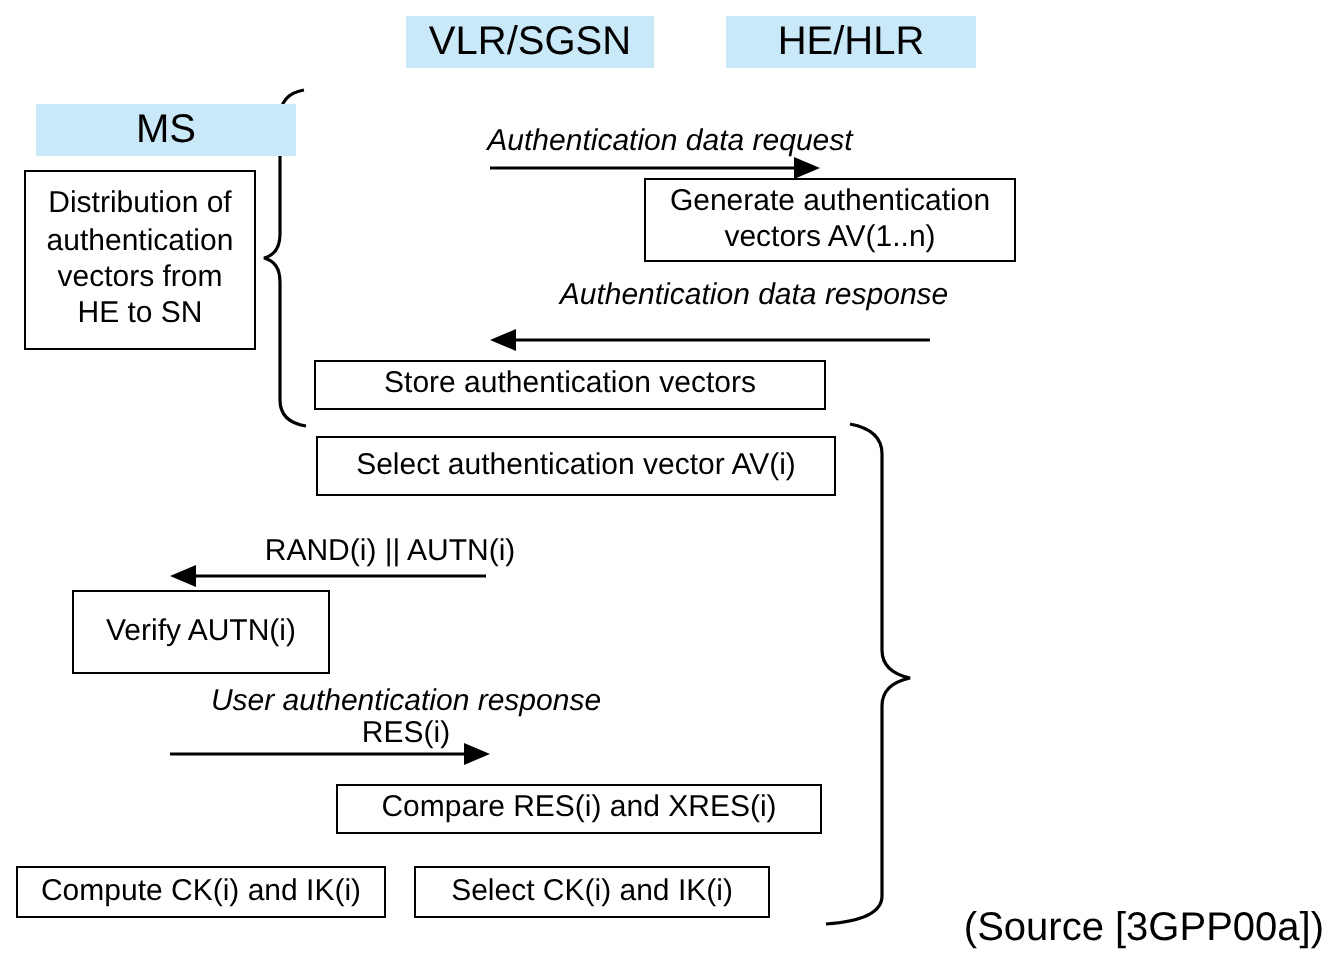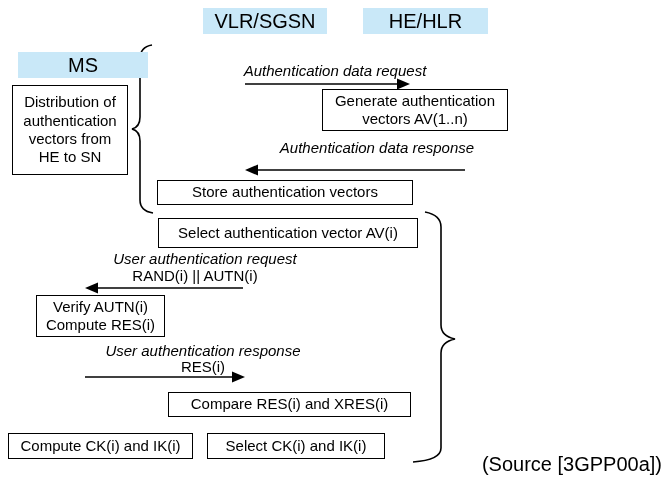--- a/index.html
+++ b/index.html
@@ -98,37 +98,35 @@
   </div>
   <div class="abs entity-header" style="left:363px; top:8px; width:125px; height:26px;text-align:right;">
     <span>HE/HLR</span>
   </div>
 
   <div class="abs msg-label" style="left:235px; top:62px; width:200px;">Authentication data request</div>
 
   <div class="abs msg-label" style="left:258px; top:139px; width:238px;">Authentication data response</div>
   <div class="abs msg-sublabel" style="left:253px; top:154px; width:200px;margin-top:28px;">AV(1..n)</div>
 
-  <div class="abs msg-label" style="left:105px; top:250px; width:200px;">User authentication request</div>
   <div class="abs msg-sublabel" style="left:95px; top:267px; width:200px;">RAND(i) || AUTN(i)</div>
 
   <div class="abs msg-label" style="left:103px; top:342px; width:200px;">User authentication response</div>
   <div class="abs msg-sublabel" style="left:103px; top:358px; width:200px;">RES(i)</div>
 
   <div class="abs proc-box" style="left:12px; top:85px; width:116px; height:90px;">Distribution of authentication vectors from HE to SN</div>
 
   <div class="abs proc-box" style="left:322px; top:89px; width:186px; height:42px;">Generate authentication vectors AV(1..n)</div>
 
   <div class="abs proc-box" style="left:157px; top:180px; width:256px; height:25px;">Store authentication vectors</div>
 
   <div class="abs proc-box" style="left:158px; top:218px; width:260px; height:30px;">Select authentication vector AV(i)</div>
 
   <div class="abs proc-box" style="left:36px; top:295px; width:129px; height:42px;">
     <span>Verify AUTN(i)</span>
-    <span>Compute RES(i)</span>
   </div>
 
   <div class="abs proc-box" style="left:168px; top:392px; width:243px; height:25px;">Compare RES(i) and XRES(i)</div>
 
   <div class="abs proc-box" style="left:8px; top:433px; width:185px; height:26px;">Compute CK(i) and IK(i)</div>
 
   <div class="abs proc-box" style="left:207px; top:433px; width:178px; height:26px;">Select CK(i) and IK(i)</div>
 
 
   <div class="abs source-note" style="left:440px; top:453px; width:222px;">(Source [3GPP00a])</div>

